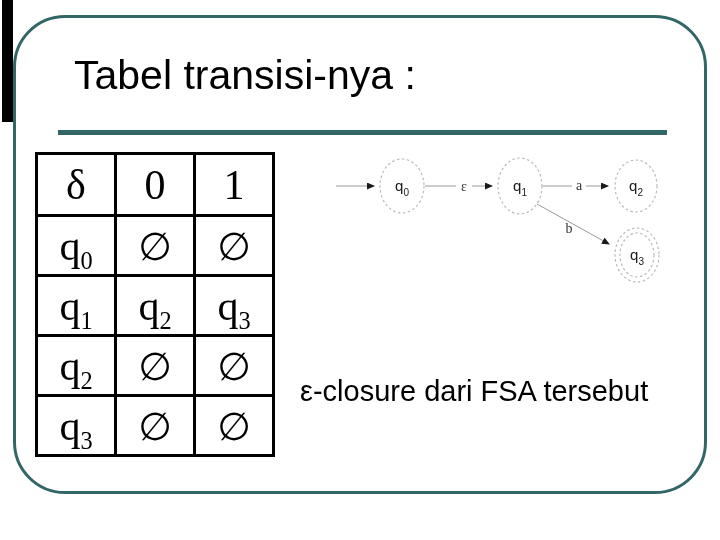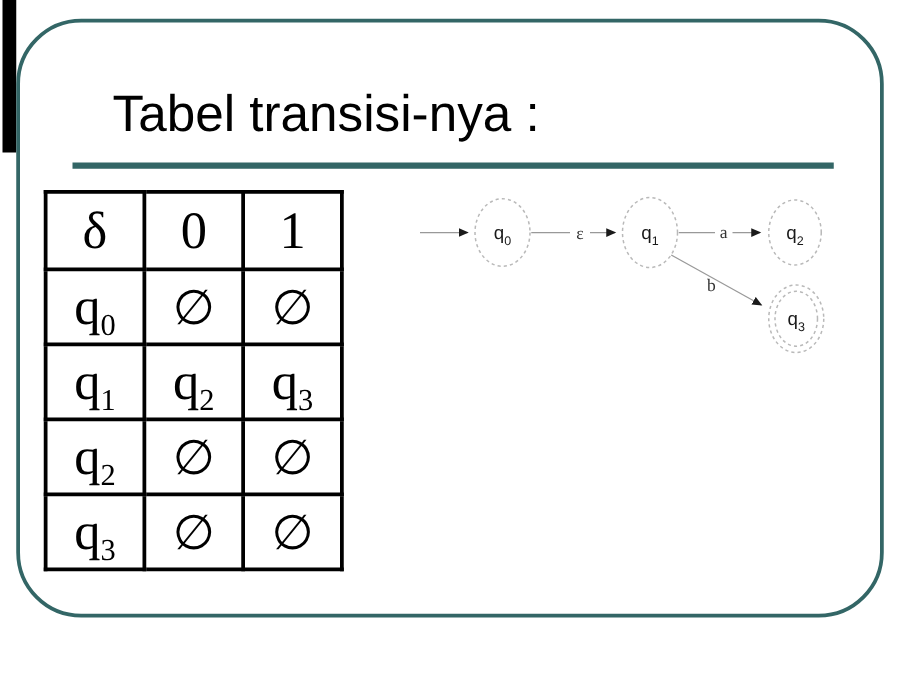--- a/index.html
+++ b/index.html
@@ -1,21 +1,21 @@
 <!DOCTYPE html>
 <html><head>
 <meta charset="utf-8">
 <style>
   html,body{margin:0;padding:0;background:#fff;}
   .stage{position:relative;width:720px;height:540px;background:#ffffff;overflow:hidden;
          font-family:"Liberation Sans",sans-serif;color:#000;}
   .black-strip{position:absolute;left:2px;top:0;width:11px;height:122px;background:#000;}
   .slide-border{position:absolute;left:13px;top:15px;width:694px;height:479px;
                 border:3px solid #336666;border-radius:52px;box-sizing:border-box;}
-  .title{position:absolute;left:74px;top:52px;margin:16px;font-size:41px;font-weight:400;
+  .title{position:absolute;left:74px;top:52px;margin:0;font-size:41px;font-weight:400;
          letter-spacing:0;white-space:pre;}
   .divider{position:absolute;left:58px;top:130px;width:609px;height:5px;background:#336666;}
 
   
   .ttable{position:absolute;left:35px;top:152px;border-collapse:collapse;
           font-family:"Liberation Serif","DejaVu Serif",serif;font-size:42px;}
   .ttable td{border:3px solid #000;text-align:center;vertical-align:middle;
              width:76px;height:57px;padding:0;}
   .ttable tr.hdr td{height:59px;}
   .ttable sub{font-size:0.58em;line-height:0;}
@@ -98,17 +98,18 @@
     <text class="elabel" x="247" y="50">a</text>
     <text class="elabel" x="237" y="93">b</text>
 
     <text class="slabel" x="70" y="51"><tspan>q</tspan><tspan class="ssub" dy="5">0</tspan></text>
     <text class="slabel" x="188" y="51"><tspan>q</tspan><tspan class="ssub" dy="5">1</tspan></text>
     <text class="slabel" x="304" y="51"><tspan>q</tspan><tspan class="ssub" dy="5">2</tspan></text>
     <text class="slabel" x="305" y="120"><tspan>q</tspan><tspan class="ssub" dy="5">3</tspan></text>
   </svg>
 
   <div class="closure">
+    <div><span>ε-closure dari FSA tersebut</span></div>
     
     
     
   </div>
 </div>
 
 </body></html>

